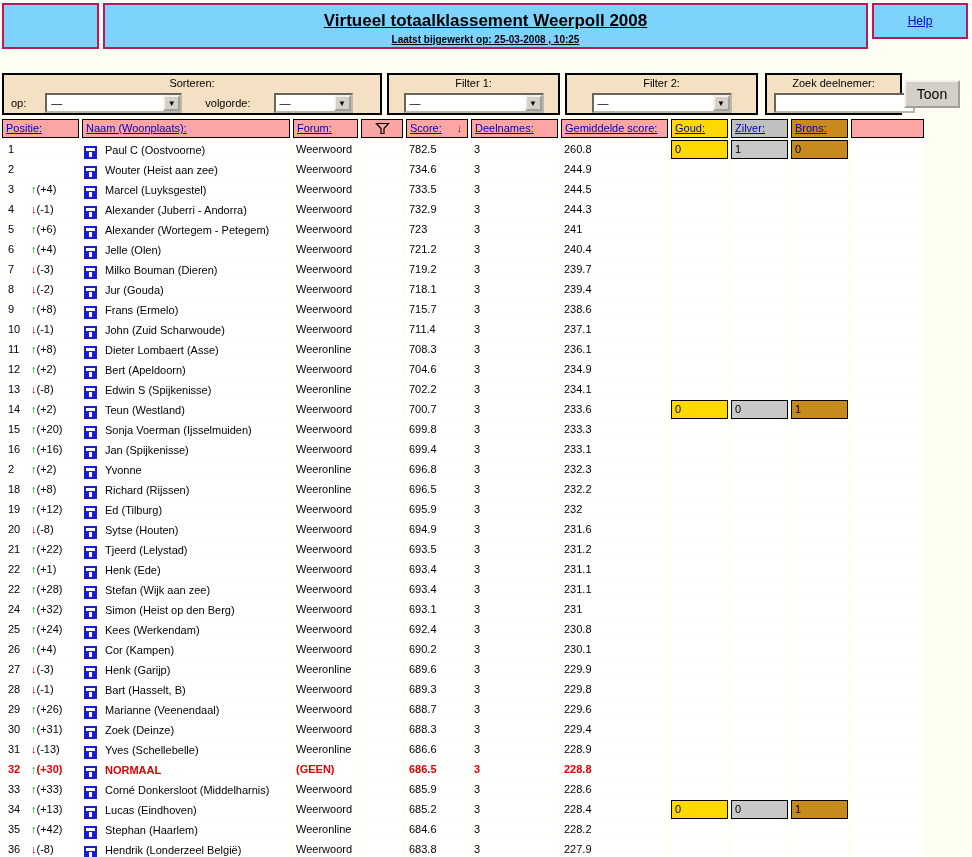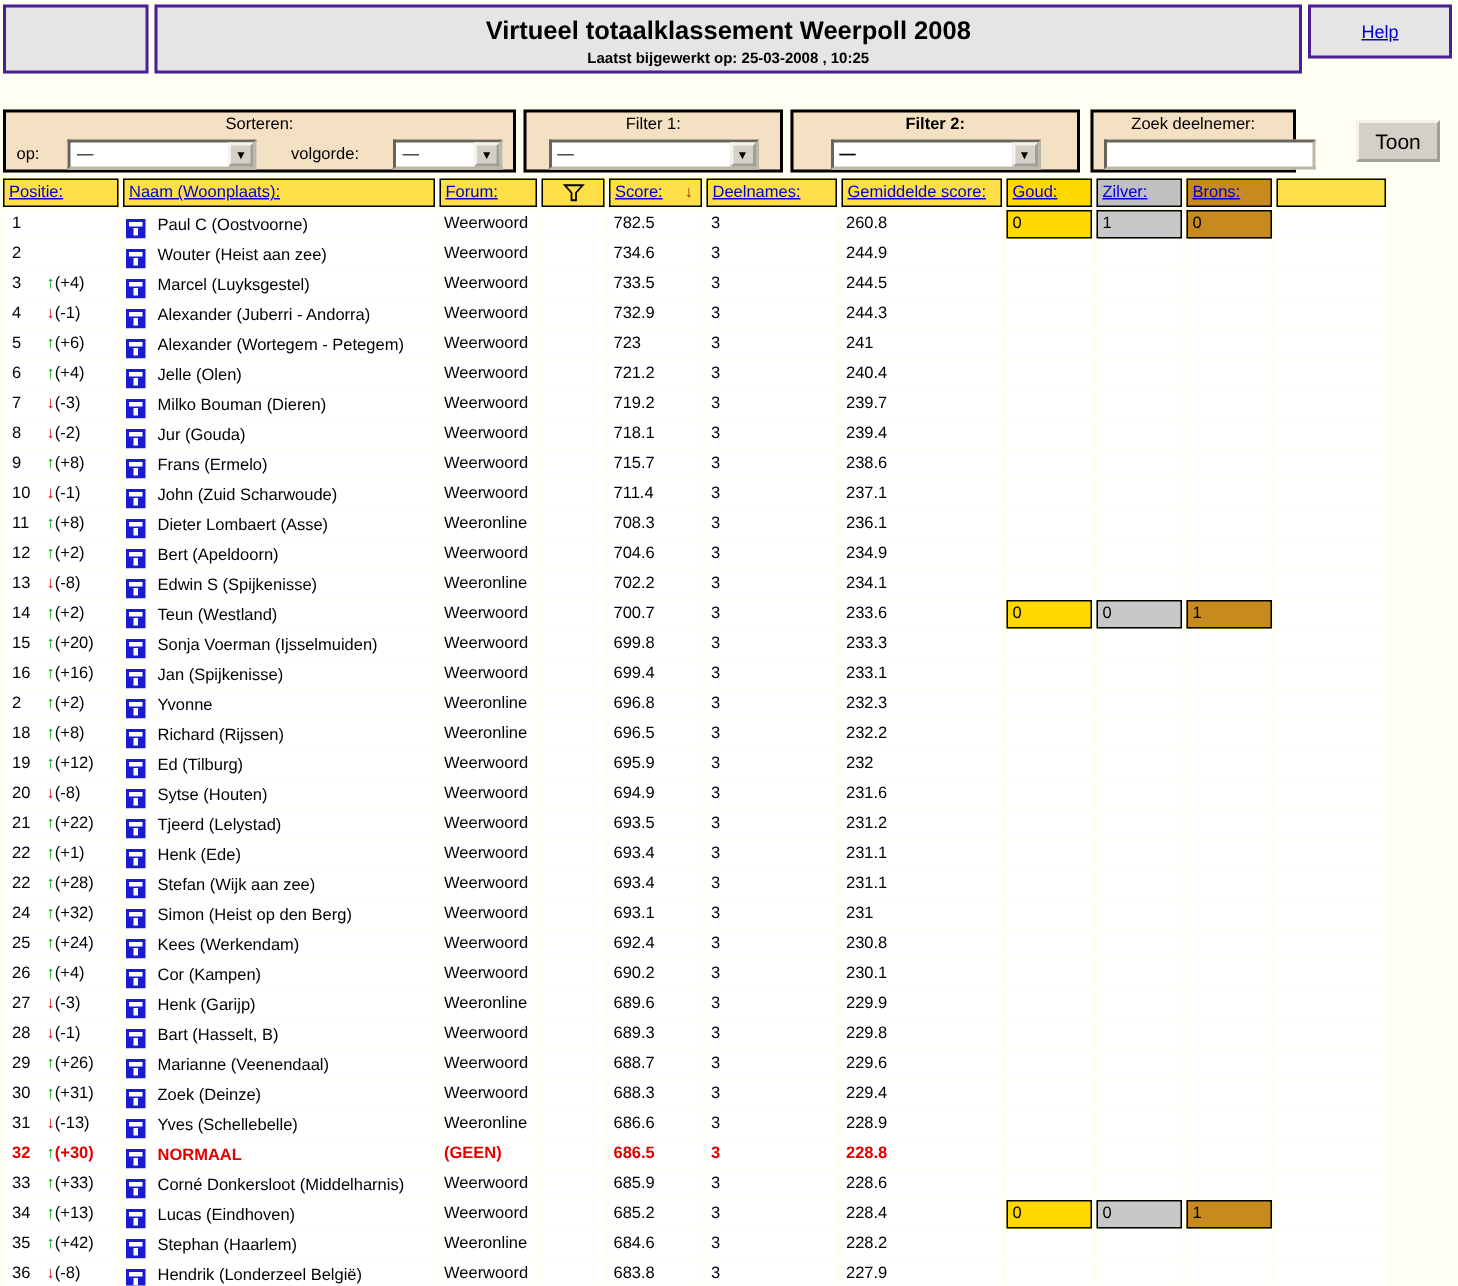--- a/index.html
+++ b/index.html
@@ -6,52 +6,52 @@
   html,body { margin:0; padding:0; }
   body {
     width:972px; height:857px; overflow:hidden; position:relative;
     background:#FFFEF2;
     font-family:"Liberation Sans", sans-serif; font-size:11px; color:#000;
   }
   a { color:#0000CC; text-decoration:underline; cursor:pointer; }
 
   
   .topbar { position:absolute; left:2px; top:3px; width:966px; display:flex; gap:4px; }
-  .pbox { background:#e5e5e5; border:2px solid #4c1d95; }
+  .pbox { background:#7dd3fc; border:2px solid #be185d;text-decoration:underline; }
   .box-left  { width:97px; height:46px; }
   .box-center{ flex:1; height:46px; text-align:center; }
   .box-right { width:96px; height:36px; display:flex; align-items:center; justify-content:center; font-size:12px; }
   .main-title { font-size:17px; font-weight:bold; margin-top:6px; }
   .sub-title  { font-size:10px; font-weight:bold; margin-top:3px; }
 
   
   .controls { position:absolute; left:2px; top:73px; width:966px; display:flex; }
   .panel { background:#F4E0C3; border:2px solid #000; height:42px; padding-top:2px; }
   .panel .plabel { text-align:center; height:14px; }
   .panel .prow { display:flex; align-items:center; padding:0 7px; margin-top:2px;gap:15px; }
-  .p-sort   { width:342px; }
+  .p-sort   { width:380px; }
   .p-f1     { width:173px; margin-left:5px; }
-  .p-f2     { width:193px; margin-left:5px;font-weight:bold; }
+  .p-f2     { width:193px; margin-left:5px; }
   .p-search { width:137px; margin-left:7px; }
   .lab { margin-right:4px; white-space:nowrap; }
   .select { background:#fff; border:2px inset #BDB7A8; height:20px; display:flex; align-items:center; }
   .select .val { flex:1; padding-left:4px; overflow:hidden; white-space:nowrap; }
   .select .btn { width:17px; height:100%; background:#D4D0C8; border:2px outset #F5F2EC;
                  display:flex; align-items:center; justify-content:center; font-size:8px; color:#000; }
   .sel-op { width:137px; } .sel-order { width:79px; margin-left:4px; }
   .sel-f1, .sel-f2 { width:140px; margin:0 auto; }
   .search-input { width:141px; height:20px; margin:0 auto; border:2px inset #BDB7A8; background:#fff;
                   font-family:"Liberation Sans",sans-serif; font-size:11px; padding:0 3px; }
   .toon-btn { margin-left:auto; margin-right:8px; align-self:center; width:56px; height:28px;
               background:#D4D0C8; border:2px outset #F5F2EC; font-family:"Liberation Sans",sans-serif;
               font-size:14px; color:#000; cursor:pointer; }
 
   
   .thead { position:absolute; left:2px; top:119px; display:flex; }
-  .th { background:#fde047; border:1px solid #000; height:19px; line-height:16px;
+  .th { background:#fca5a5; border:1px solid #000; height:19px; line-height:16px;
         padding-left:3px; margin-right:3px; white-space:nowrap; overflow:hidden; }
   .c-pos{width:77px} .c-name{width:208px} .c-forum{width:65px} .c-funnel{width:42px}
   .c-score{width:62px} .c-deel{width:87px} .c-avg{width:107px}
   .c-goud,.c-zilver,.c-brons{width:57px} .c-last{width:73px}
   .th.c-funnel { display:flex; align-items:center; justify-content:center; padding-left:0; }
   .th.c-score { display:flex; justify-content:space-between; padding-right:5px; }
   .th.hdr-goud  { background:#FFD800; }
   .th.hdr-zilver{ background:#C0C0C0; }
   .th.hdr-brons { background:#C78A1F; }
   .sort-arrow { color:#8B1A00; font-weight:bold; }

